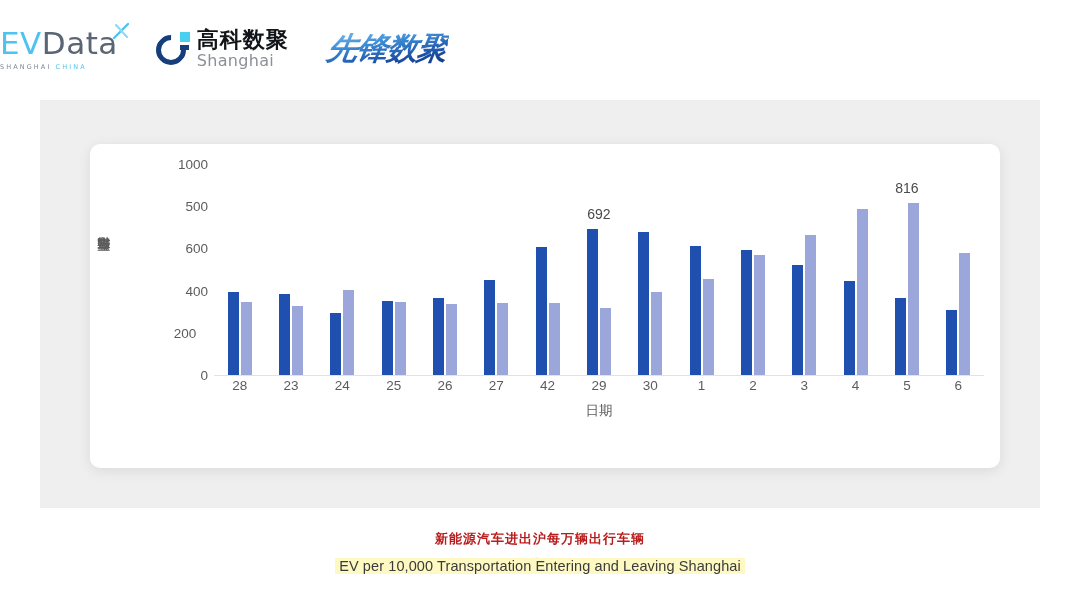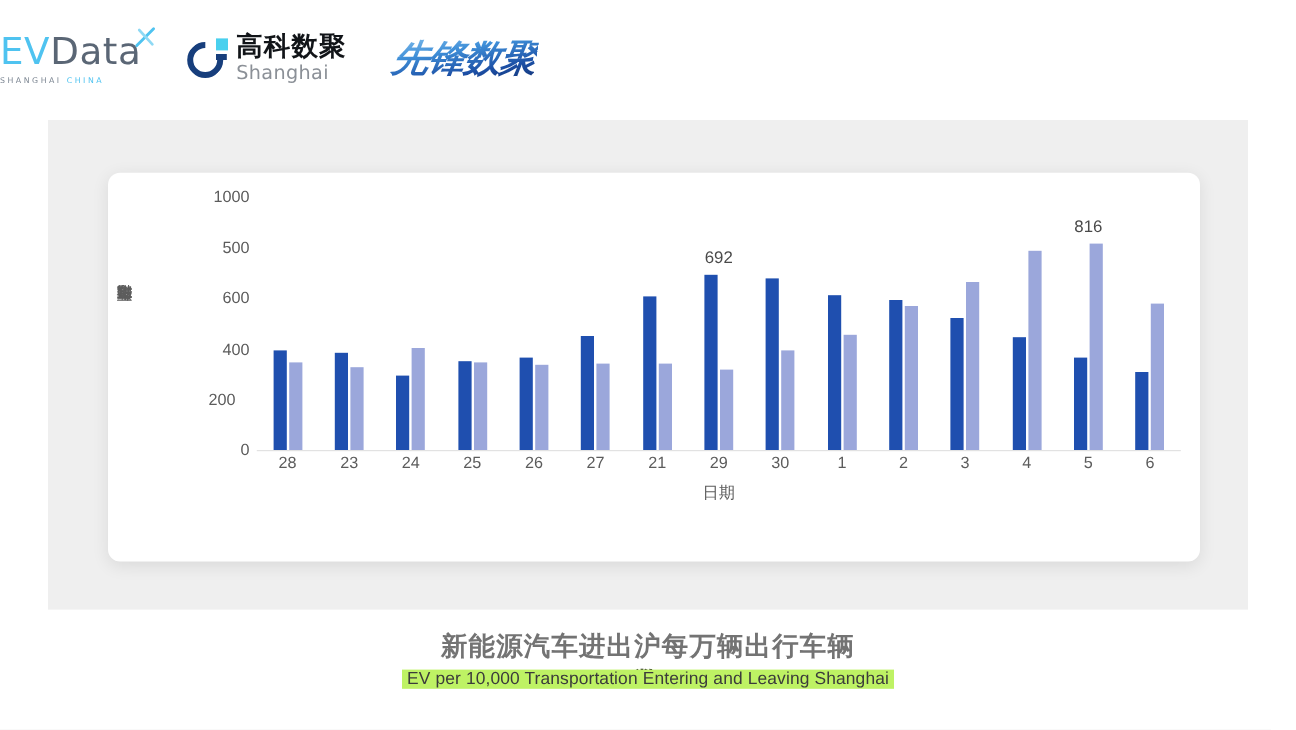--- a/index.html
+++ b/index.html
@@ -158,27 +158,27 @@
   #caption-block {
     position:absolute; left:0; top:525px; width:1080px; text-align:center;
   }
   #caption-ghost {
     position:absolute; left:0; top:32px; width:1080px; text-align:center;
     font-size:21px; font-weight:700; color:#1b1b1b;
     height:14px; overflow:hidden; line-height:21px;
     letter-spacing:1px;
   }
   #caption-title {
-    position:relative; font-size:22px; font-weight:700; color:#737373;
+    position:relative; font-size:13px; font-weight:700; color:#b91c1c;
     letter-spacing:1px; line-height:28px; z-index:2;
   }
   #caption-sub {
     position:relative; margin-top:5px; font-size:14.5px; color:#3b3b3b;
     letter-spacing:0.1px; z-index:3;
-    background:#bef264; display:inline-block; padding:0 4px;
+    background:#fef9c3; display:inline-block; padding:0 4px;
   }
 </style>
 </head>
 <body>
 
 <div id="logo-bar">
 
   <div class="logo" id="logo-evdata">
     <div class="evdata-word">
       <span class="ev-ev">EV</span><span class="ev-data">Data</span>
@@ -292,21 +292,21 @@
         </div>
       </div>
 
     <div id="x-ticks">
         <div class="x-tick">28</div>
         <div class="x-tick">23</div>
         <div class="x-tick">24</div>
         <div class="x-tick">25</div>
         <div class="x-tick">26</div>
         <div class="x-tick">27</div>
-        <div class="x-tick">21</div>
+        <div class="x-tick">42</div>
         <div class="x-tick">29</div>
         <div class="x-tick">30</div>
         <div class="x-tick">1</div>
         <div class="x-tick">2</div>
         <div class="x-tick">3</div>
         <div class="x-tick">4</div>
         <div class="x-tick">5</div>
         <div class="x-tick">6</div>
       </div>
 

